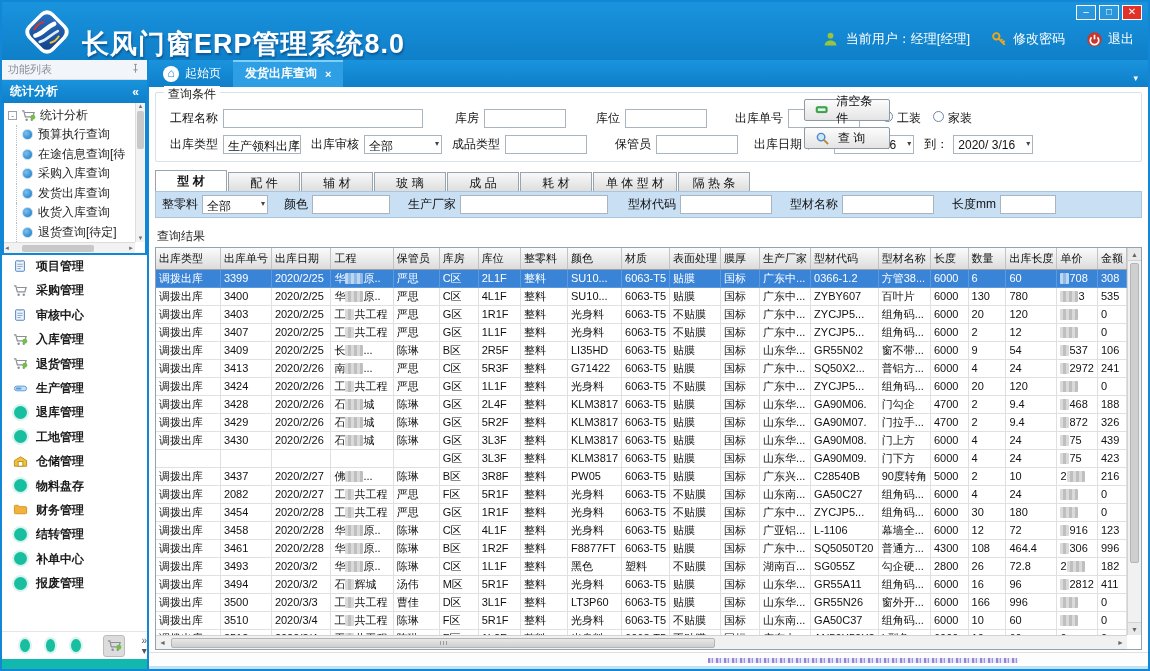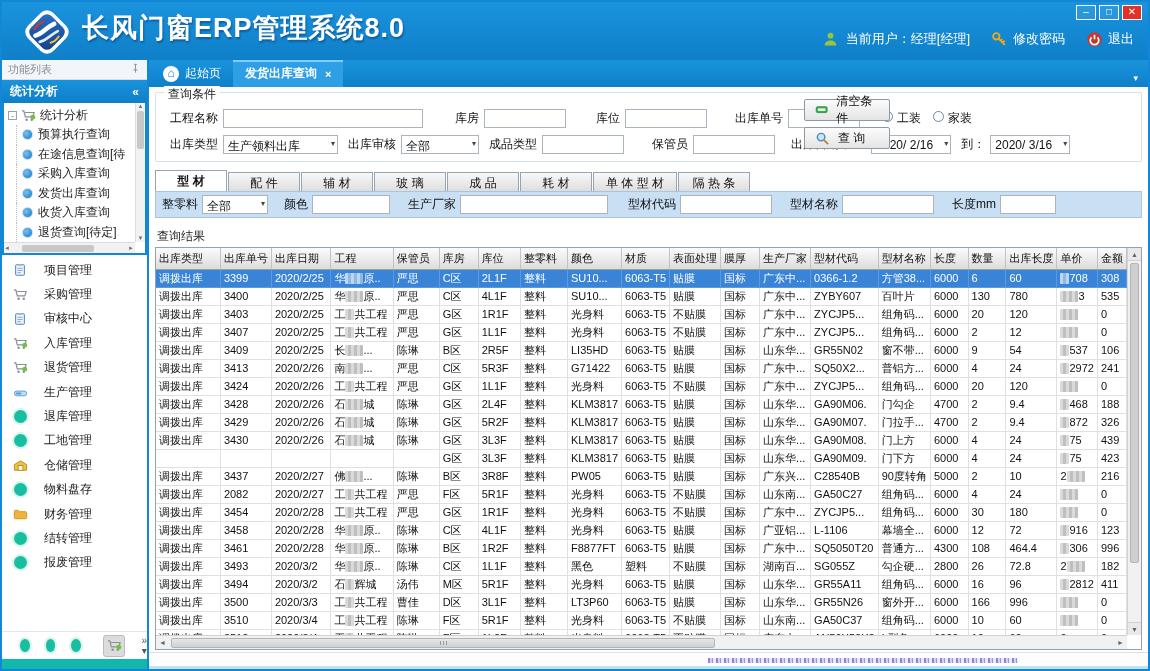--- a/index.html
+++ b/index.html
@@ -3,21 +3,21 @@
 <meta charset="utf-8">
 <style>
   * { box-sizing: border-box; margin: 0; padding: 0; }
   html,body { background:#e8e8e8; }
   body { font-family:"Liberation Sans","DejaVu Sans",sans-serif; }
   .window { position:relative; width:1150px; height:671px; background:#fff; border:2px solid #1287d5; overflow:hidden; }
 
   
   .titlebar { position:relative; height:58px; background:linear-gradient(#1a93dd,#0f7fc9); }
   .logo { position:absolute; left:18px; top:3px; width:54px; height:54px; }
-  .app-title { position:absolute; left:80px; top:8px; color:#fff; font-size:27px; font-weight:bold; letter-spacing:1px; text-shadow:1px 2px 2px rgba(0,40,90,.45); }
+  .app-title { position:absolute; left:80px; top:24px; color:#fff; font-size:27px; font-weight:bold; letter-spacing:1px; text-shadow:1px 2px 2px rgba(0,40,90,.45); }
   .win-controls { position:absolute; top:3px; right:6px; display:flex; gap:3px; }
   .win-btn { width:20px; height:15px; border:1px solid #fff; color:#fff; font-size:10px; line-height:12px; text-align:center; background:rgba(255,255,255,.08); cursor:default; }
   .win-btn.close { background:#e23227; }
   .userbar { position:absolute; right:14px; top:28px; display:flex; align-items:center; gap:7px; color:#fff; font-size:13px; }
   .userbar .ico { width:17px; height:17px; display:inline-block; }
   .userbar .grp { display:flex; align-items:center; gap:5px; margin-left:14px; }
 
   
   .bodyrow { display:flex; height:609px; }
 
@@ -30,21 +30,21 @@
   .tree-root { display:flex; align-items:center; gap:4px; height:20px; font-size:12px; color:#222; }
   .expander { width:9px; height:9px; border:1px solid #9aa2ad; font-size:8px; line-height:7px; text-align:center; color:#555; background:#fff; }
   .tree-item { display:flex; align-items:center; gap:5px; height:19.5px; padding-left:14px; font-size:12px; color:#222; position:relative; }
   .tree-item:before { content:""; position:absolute; left:8px; top:0; bottom:0; border-left:1px dotted #b9bfc7; }
   .tree-dot { width:11px; height:11px; border-radius:50%; background:radial-gradient(circle at 35% 35%, #7cc0ee, #1176c4); border:1px solid #bedcf2; flex:0 0 auto; }
   .tree-vscroll { position:absolute; right:0; top:0; bottom:11px; width:10px; background:#f2f2f2; border-left:1px solid #dcdcdc; font-size:6px; color:#707070; text-align:center; }
   .tree-vscroll .thumb { margin:2px 1px; height:38px; background:#c8c8c8; border-radius:2px; }
   .tree-hscroll { position:absolute; left:0; right:10px; bottom:0; height:11px; background:#f2f2f2; border-top:1px solid #dcdcdc; display:flex; align-items:center; font-size:6px; color:#707070; }
   .tree-hscroll .thumb { height:7px; width:72px; margin-left:12px; background:#c8c8c8; border-radius:2px; }
   .modules { flex:1; overflow:hidden; padding-top:3px; }
-  .module-item { display:flex; align-items:center; gap:16px; height:24.4px; padding-left:10px; font-size:12px; font-weight:normal; color:#1a1a1a; cursor:default; }
+  .module-item { display:flex; gap:8px; height:24.4px; padding-left:10px; font-size:12px; font-weight:bold; color:#1a1a1a; cursor:default; }
   .module-item .mico { width:16px; height:16px; flex:0 0 auto; display:flex; align-items:center; justify-content:center; }
   .dot-teal { width:13px; height:13px; border-radius:50%; background:#17bfa0; box-shadow:0 0 0 2px #d9f4ee; }
   .sidebar-footer { height:28px; display:flex; align-items:center; gap:16px; padding-left:18px; border-top:1px solid #e3e7ec; }
   .sidebar-footer .dot-teal { box-shadow:0 0 0 2px #d9f4ee; }
   .footer-cart-btn { width:30px; height:22px; background:#dcdcdc; border:1px solid #bcbcbc; border-radius:3px; display:flex; align-items:center; justify-content:center; margin-left:6px; }
   .footer-more { font-size:10px; color:#555; line-height:1; text-align:center; }
   .teal-strip { height:10px; background:#12b7ad; }
 
   
   .main { flex:1; display:flex; flex-direction:column; background:#fff; min-width:0; }
@@ -325,20 +325,26 @@
           <div class="module-item">
             <span class="mico">
               <span class="dot-teal"></span>
             </span>
             <span>结转管理</span>
           </div>
           <div class="module-item">
             <span class="mico">
               <span class="dot-teal"></span>
             </span>
+            <span>补单中心</span>
+          </div>
+          <div class="module-item">
+            <span class="mico">
+              <span class="dot-teal"></span>
+            </span>
             <span>报废管理</span>
           </div>
         </div>
       <div class="sidebar-footer">
         <span class="dot-teal"></span>
         <span class="dot-teal"></span>
         <span class="dot-teal"></span>
         <span class="footer-cart-btn">
             <span class="mico" style="width:15px;height:15px;display:inline-block"><svg viewBox="0 0 16 16" width="15" height="15">
                 <path d="M1 3h2l1.6 6.5h8L14 4.8H4.3" fill="none" stroke="#8a8f98" stroke-width="1.3"></path>
@@ -376,21 +382,21 @@
             <span class="tbox" style="width:82px"></span>
             <span class="lbl" style="margin-left:30px">库位</span>
             <span class="tbox" style="width:82px"></span>
             <span class="lbl" style="margin-left:28px">出库单号</span>
             <span class="tbox" style="width:72px"></span>
             <span style="margin-left:22px"><span class="radio on"></span><span>工装</span></span>
             <span style="margin-left:12px"><span class="radio"></span><span>家装</span></span>
           </div>
           <div class="q-row q-row2">
             <span class="lbl">出库类型</span>
-            <span class="combo" style="width:115px"><span>生产领料出库</span></span>
+            <span class="combo" style="width:78px"><span>生产领料出库</span></span>
             <span class="lbl" style="margin-left:10px">出库审核</span>
             <span class="combo" style="width:78px"><span>全部</span></span>
             <span class="lbl" style="margin-left:10px">成品类型</span>
             <span class="tbox" style="width:82px"></span>
             <span class="lbl" style="margin-left:28px">保管员</span>
             <span class="tbox" style="width:82px"></span>
             <span class="lbl" style="margin-left:16px"><span>出库日期</span> <span>从：</span></span>
             <span class="combo" style="width:80px"><span>2020/ 2/16</span></span>
             <span class="lbl" style="margin-left:10px">到：</span>
             <span class="combo" style="width:80px"><span>2020/ 3/16</span></span>

